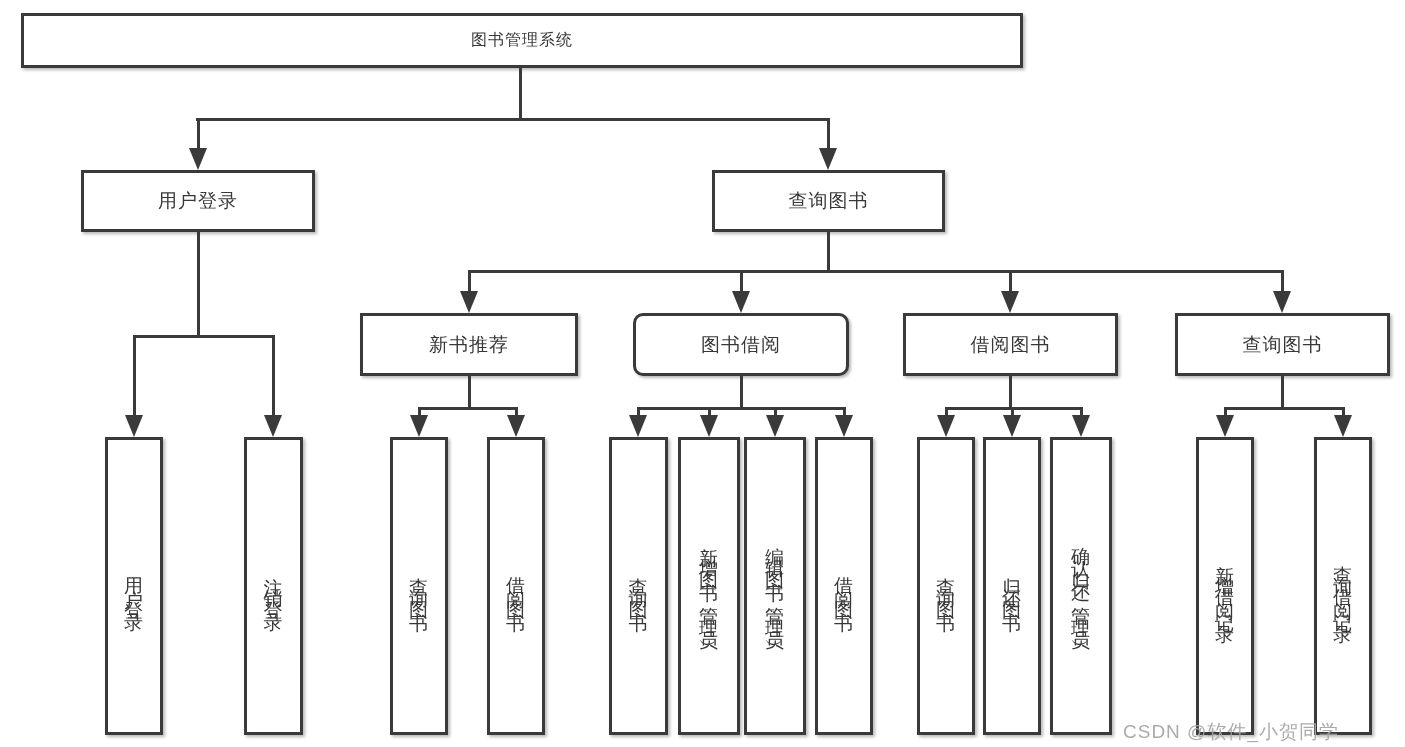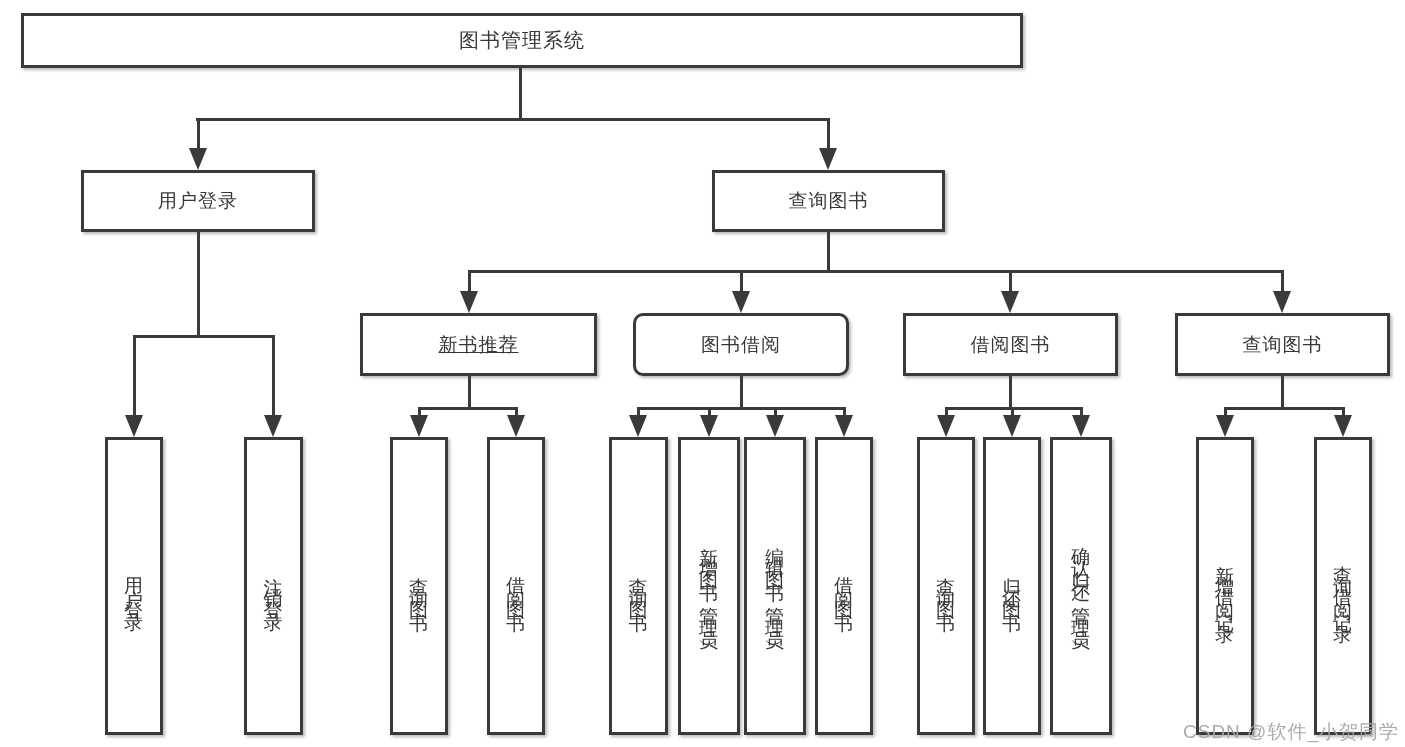--- a/index.html
+++ b/index.html
@@ -23,21 +23,21 @@
     background:#ffffff;
     box-shadow:2px 2px 3px var(--shadow);
     display:flex;
     align-items:center;
     justify-content:center;
     color:var(--text);
     font-size:19px;
     letter-spacing:1px;
     text-align:center;
   }
-  .box.title{font-size:20px;justify-content:center;}
+  .box.title{font-size:16px;justify-content:center;}
   .vbox{
     writing-mode:vertical-rl;
     text-orientation:upright;
     letter-spacing:12px;
     font-size:19px;
     line-height:1;
     padding:6px 0;
   }
   .vline{
     position:absolute;
@@ -51,21 +51,21 @@
   }
   .arrow{
     position:absolute;
     width:0;height:0;
     border-left:9px solid transparent;
     border-right:9px solid transparent;
     border-top:22px solid var(--line);
   }
   .watermark{
     position:absolute;
-    left:1183px;
+    left:1123px;
     top:719px;
     font-size:19px;
     color:rgba(166,166,166,0.95);
     letter-spacing:1px;
     white-space:nowrap;
     z-index:5;
   }
 </style>
 </head>
 <body>
@@ -103,21 +103,21 @@
   <div class="hline" style="left:468px;top:270px;width:816px;"></div>
   <div class="vline" style="left:468px;top:270px;height:25px;"></div>
   <div class="arrow" style="left:460px;top:291px;"></div>
   <div class="vline" style="left:740px;top:270px;height:25px;"></div>
   <div class="arrow" style="left:732px;top:291px;"></div>
   <div class="vline" style="left:1009px;top:270px;height:25px;"></div>
   <div class="arrow" style="left:1001px;top:291px;"></div>
   <div class="vline" style="left:1281px;top:270px;height:25px;"></div>
   <div class="arrow" style="left:1273px;top:291px;"></div>
 
-  <div class="box" style="left:360px;top:313px;width:237px;height:63px;text-decoration:underline;">
+  <div class="box" style="left:360px;top:313px;width:218px;height:63px;">
     <span>新书推荐</span>
   </div>
   <div class="box" style="left:633px;top:313px;width:216px;height:63px;border-radius:10px;">
     <span>图书借阅</span>
   </div>
   <div class="box" style="left:903px;top:313px;width:215px;height:63px;">
     <span>借阅图书</span>
   </div>
   <div class="box" style="left:1175px;top:313px;width:215px;height:63px;">
     <span>查询图书</span>

